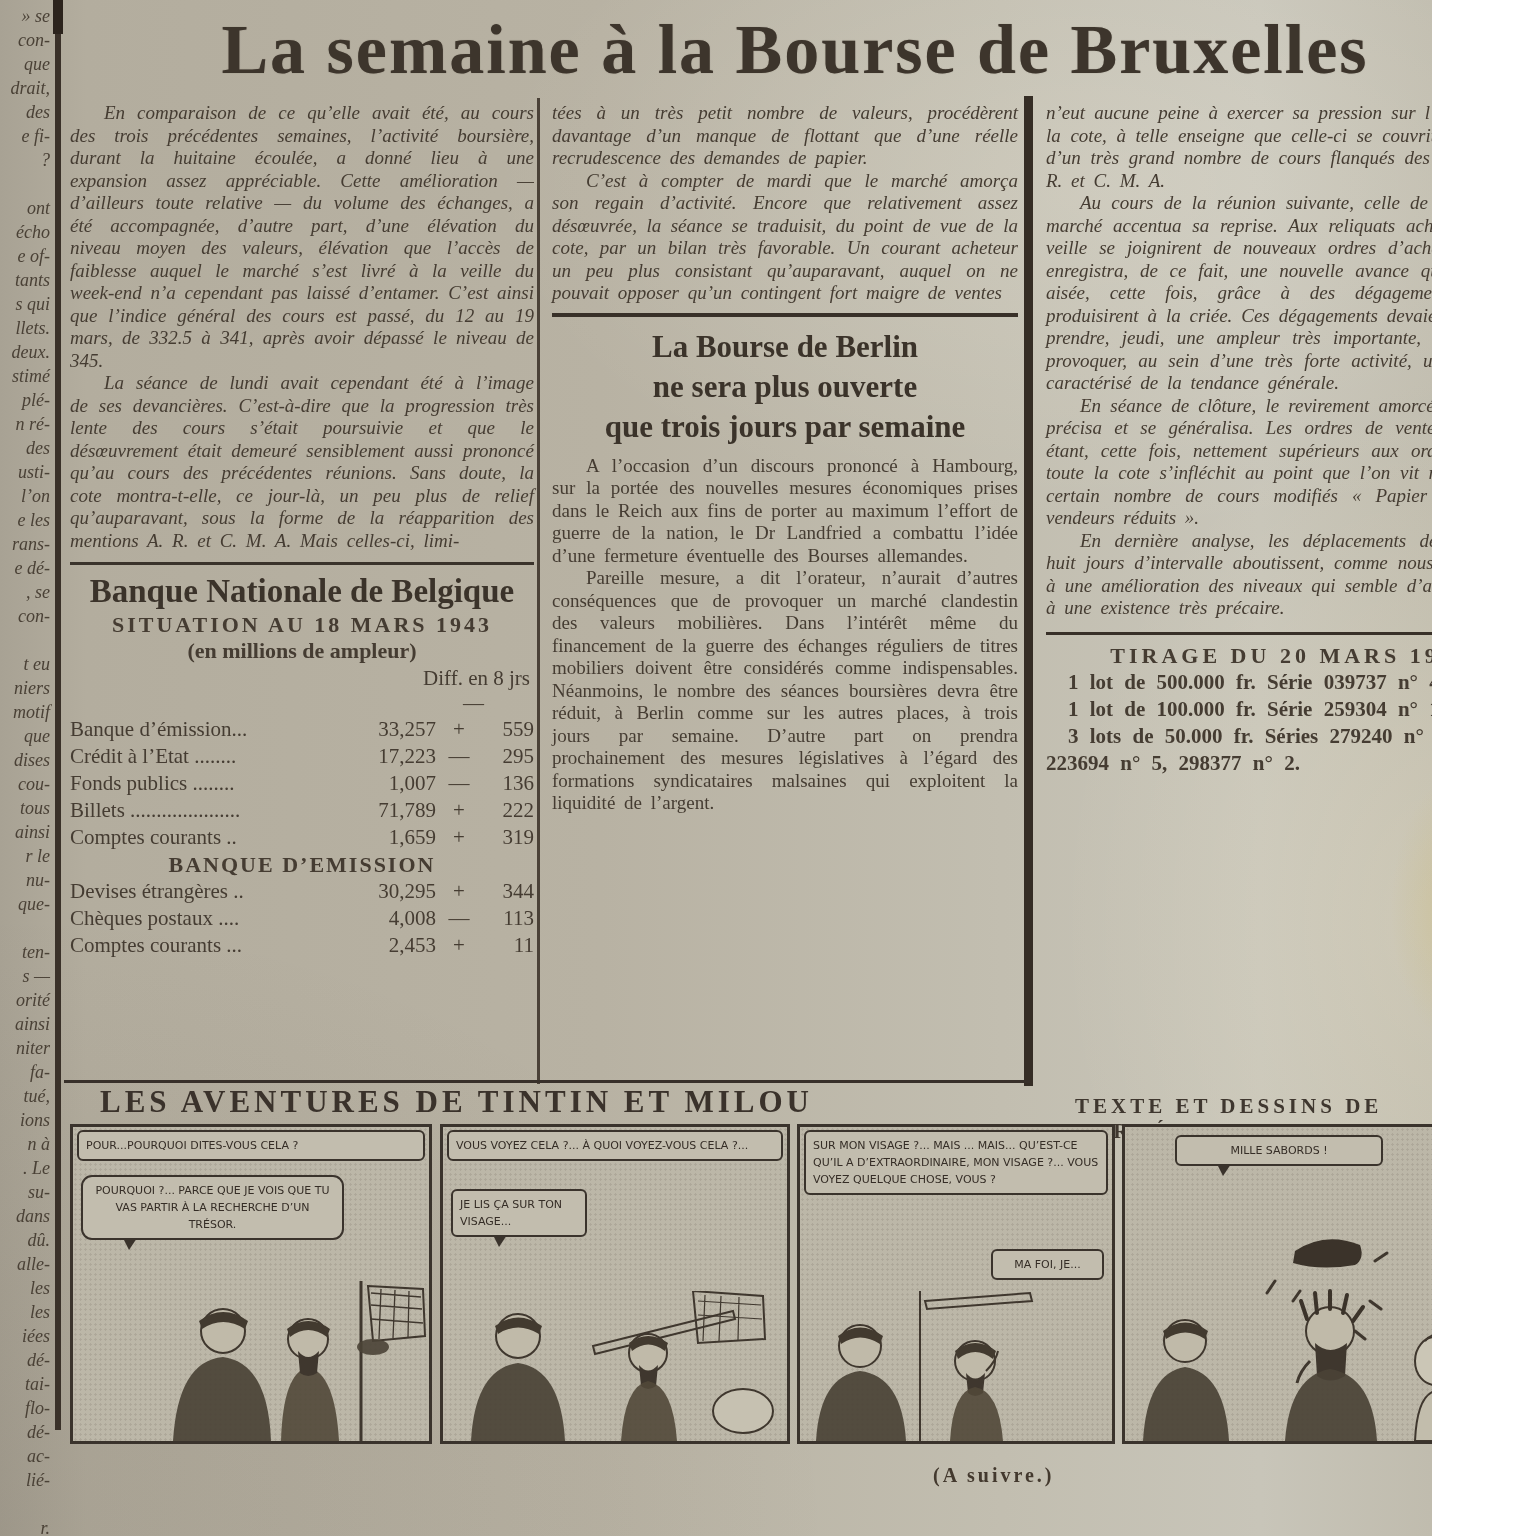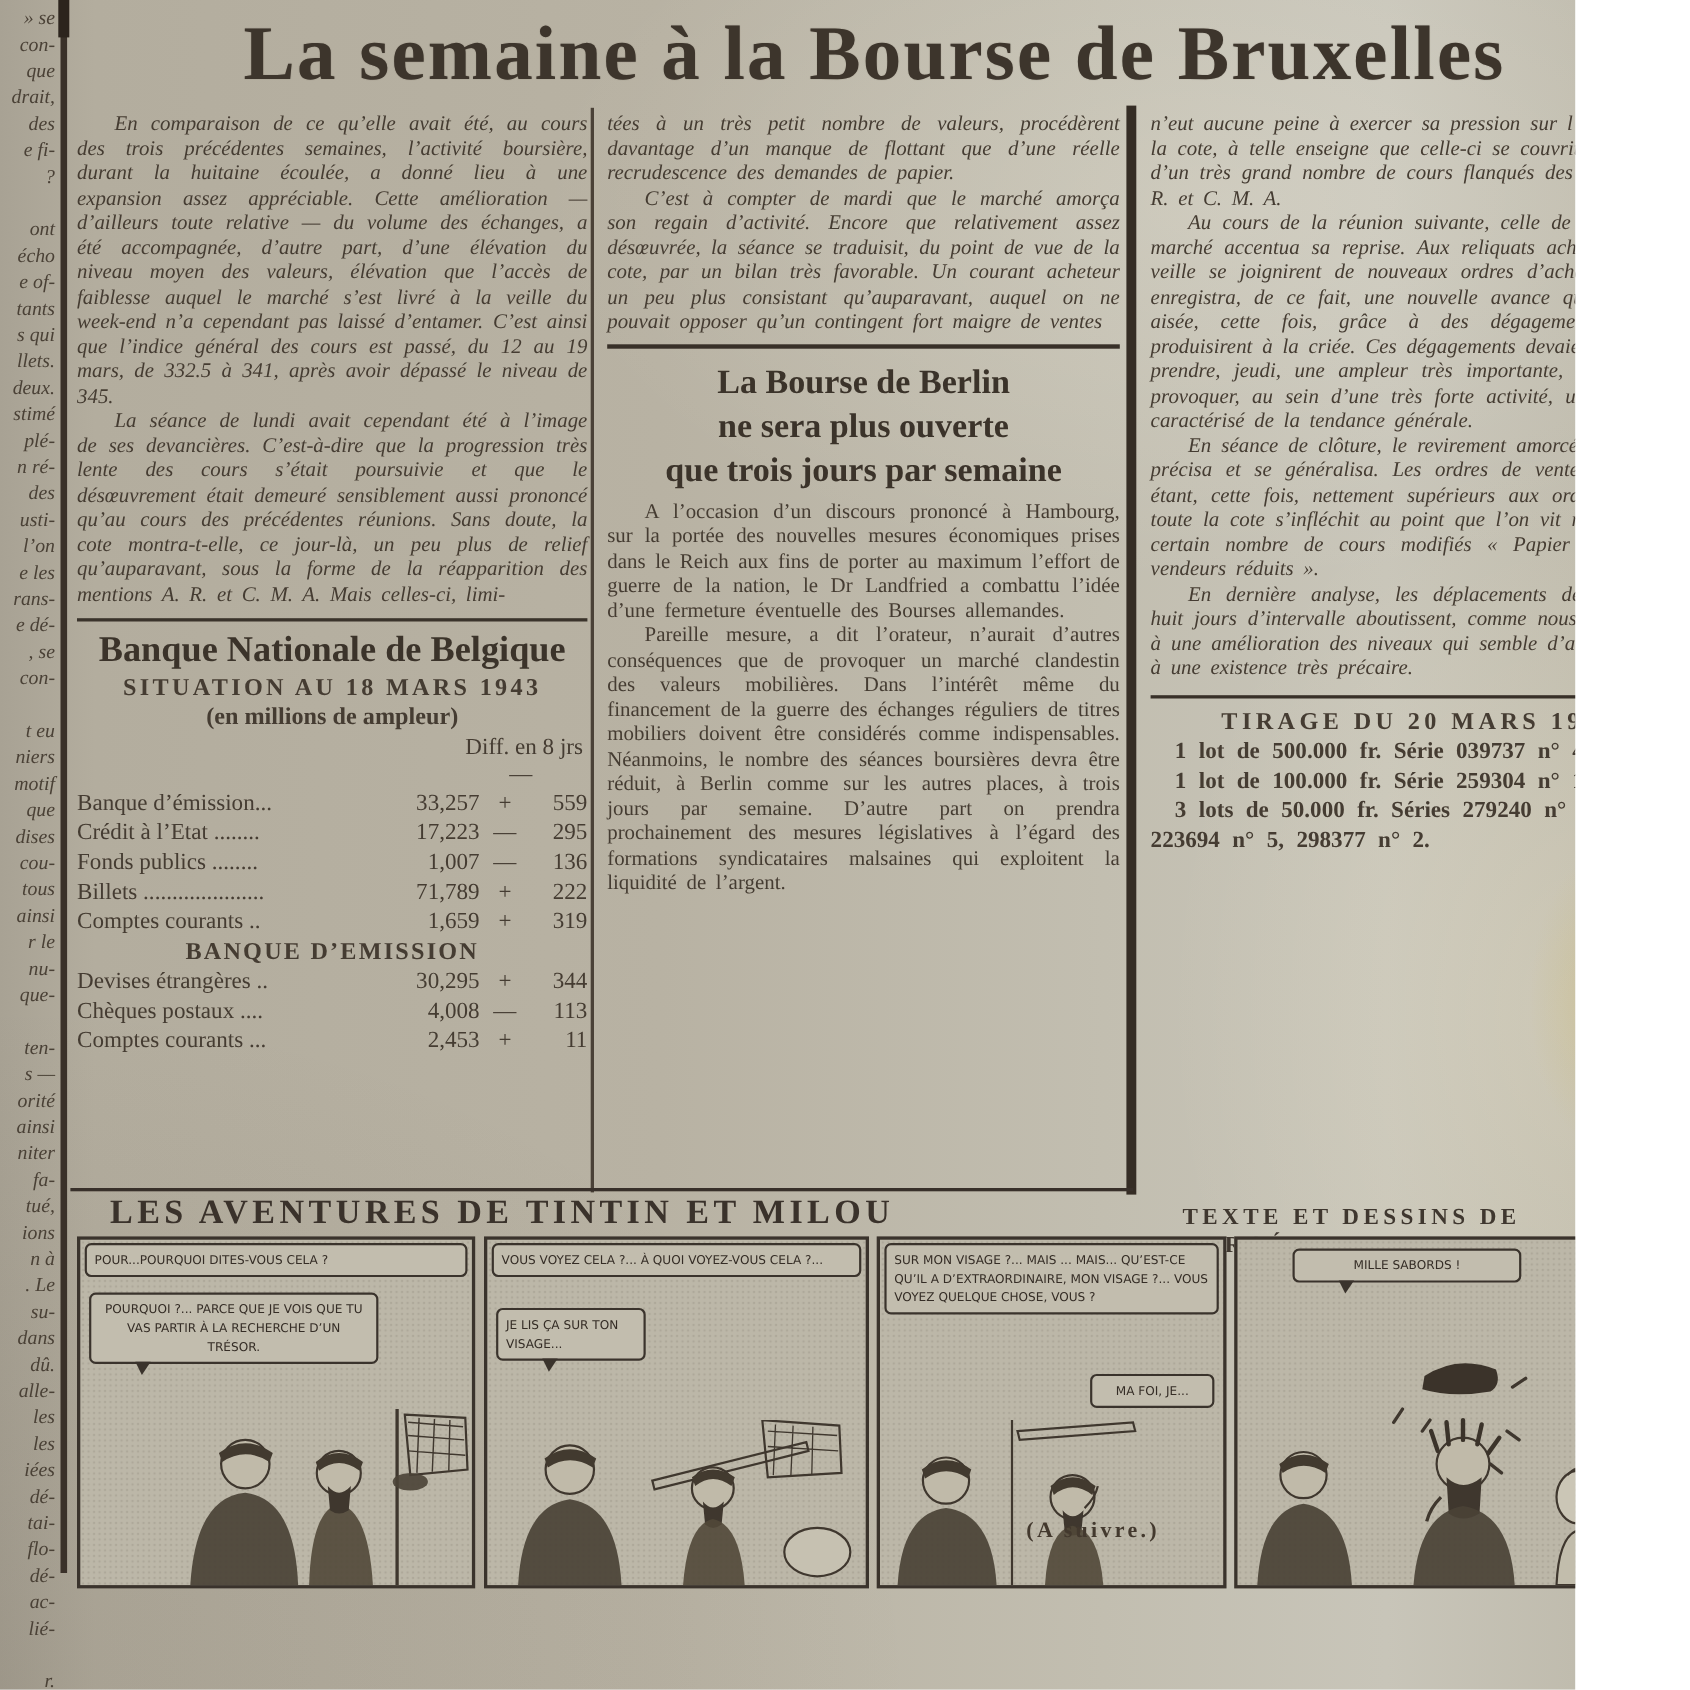--- a/index.html
+++ b/index.html
@@ -76,21 +76,21 @@
   .p4{left:1122px;width:348px;}
   .bubble{position:absolute;border:2px solid #3a332c;border-radius:6px;background:#c2bdae;
     font-family:"DejaVu Sans",sans-serif;font-size:11px;line-height:17px;font-weight:500;
     padding:5px 7px;color:#352d26;}
   .bubble:after{content:"";position:absolute;bottom:-12px;left:40px;width:0;height:0;
     border-left:6px solid transparent;border-right:8px solid transparent;border-top:12px solid #3a332c;}
   .bubble.noTail:after{display:none;}
   .panel svg{position:absolute;left:0;bottom:0;}
   .dark-edge{position:absolute;left:1452px;top:1118px;width:40px;height:332px;background:#4b4336;
     background-image:radial-gradient(rgba(20,15,10,.5) 1px, transparent 1.6px);background-size:4px 4px;}
-  .suivre{position:absolute;left:933px;top:1380px;font-weight:bold;font-size:20px;letter-spacing:3px;color:#43392e;text-align:center;}
+  .suivre{position:absolute;left:933px;top:1464px;font-weight:bold;font-size:20px;letter-spacing:3px;color:#43392e;text-align:center;}
 </style>
 </head>
 <body>
 
 <div class="page">
   <div class="stain"></div>
 
   <div class="margin-col">» se
 con-
 que
@@ -252,21 +252,21 @@
       <div class="dmg-line cont">223694 n° 5, 298377 n° 2.</div>
     </div>
   </div>
 
   <div class="comic-rule"></div>
   <h2 class="comic-title">LES AVENTURES DE TINTIN ET MILOU</h2>
   <div class="comic-credit">TEXTE ET DESSINS DE HERGÉ</div>
 
   <div class="panel p1">
     <div class="bubble noTail" style="left:4px;top:3px;right:4px;">POUR...POURQUOI DITES-VOUS CELA ?</div>
-    <div class="bubble" style="left:8px;top:48px;width:245px;text-align:center;">POURQUOI ?... PARCE QUE JE VOIS QUE TU VAS PARTIR À LA RECHERCHE D’UN TRÉSOR.</div>
+    <div class="bubble" style="left:8px;top:48px;width:245px;text-align:center;border-radius:11px;">POURQUOI ?... PARCE QUE JE VOIS QUE TU VAS PARTIR À LA RECHERCHE D’UN TRÉSOR.</div>
     <svg width="356" height="160" viewBox="0 0 356 160">
       <line x1="288" y1="0" x2="288" y2="160" stroke="#3f372e" stroke-width="3"></line>
       <path d="M295 5 L350 8 L352 55 L300 60 Z" fill="none" stroke="#3f372e" stroke-width="2"></path>
       <path d="M298 12 L348 16 M298 24 L349 28 M298 38 L350 42 M308 8 L306 58 M322 9 L320 57 M336 10 L335 56" stroke="#3f372e" stroke-width="1.3"></path>
       <ellipse cx="300" cy="66" rx="16" ry="8" fill="#4a4236" opacity="0.9"></ellipse>
       <circle cx="150" cy="50" r="22" fill="#c0baa9" stroke="#3f372e" stroke-width="2"></circle>
       <path d="M126 40 Q150 22 175 40 L172 48 Q150 34 129 48 Z" fill="#423a2f"></path>
       <path d="M100 160 Q105 80 150 76 Q195 82 198 160 Z" fill="#4a4236" opacity="0.92"></path>
       <circle cx="235" cy="58" r="20" fill="#c0baa9" stroke="#3f372e" stroke-width="2"></circle>
       <path d="M214 48 Q235 32 257 48 L254 56 Q235 42 217 56 Z" fill="#423a2f"></path>

